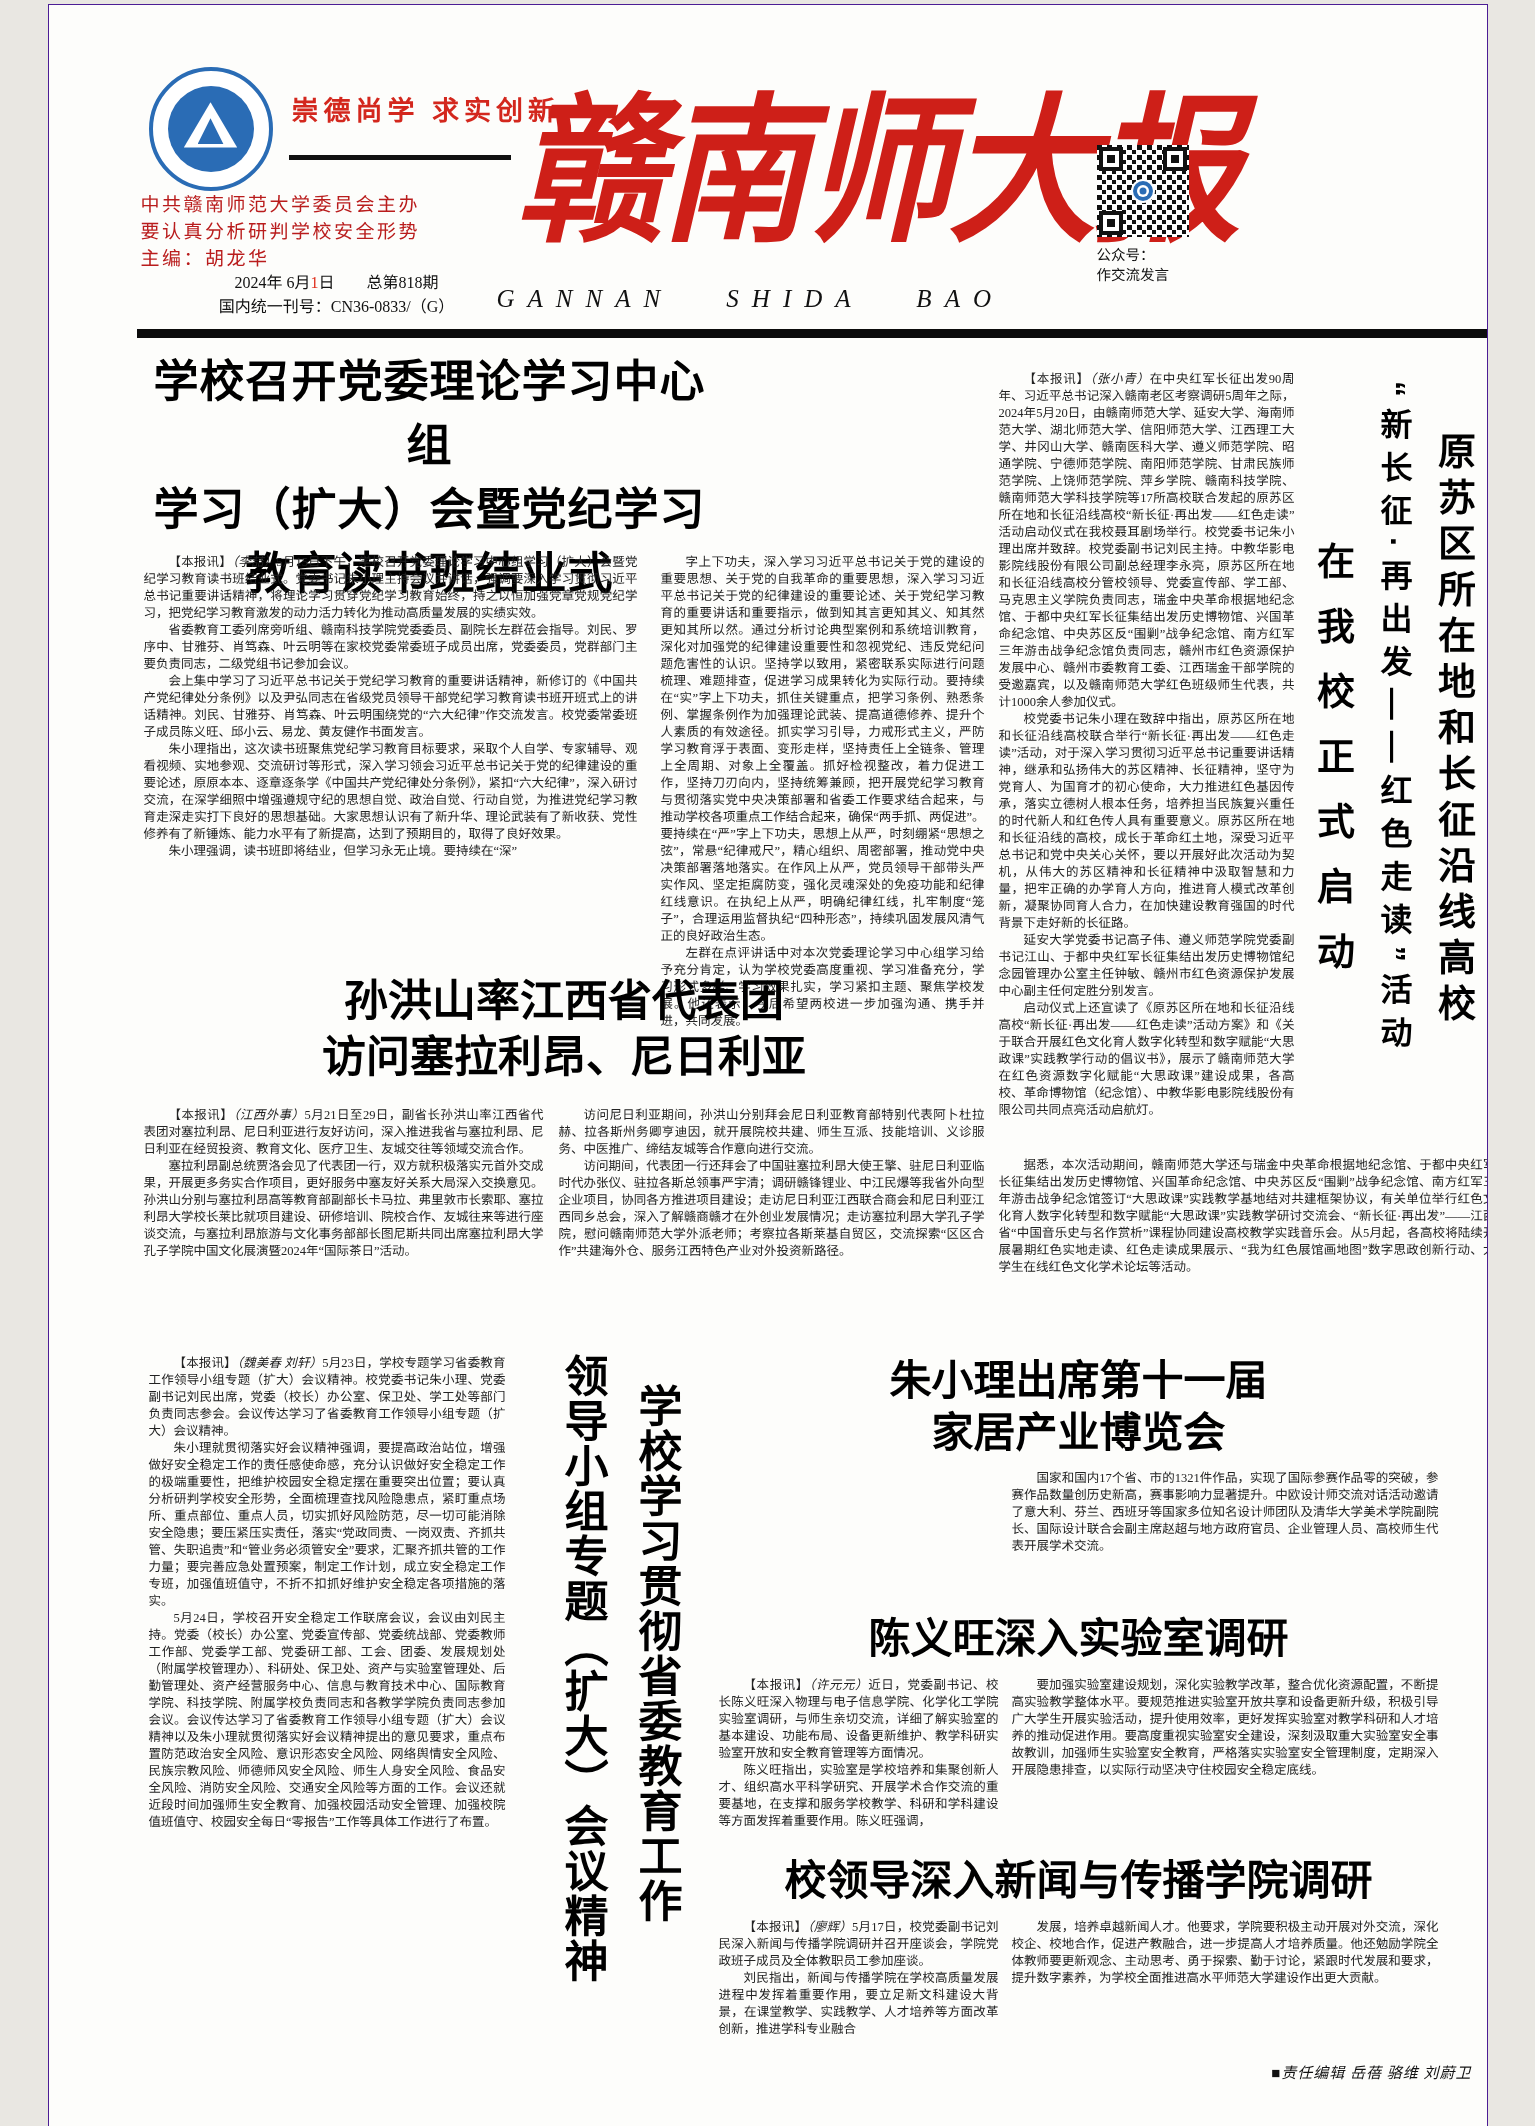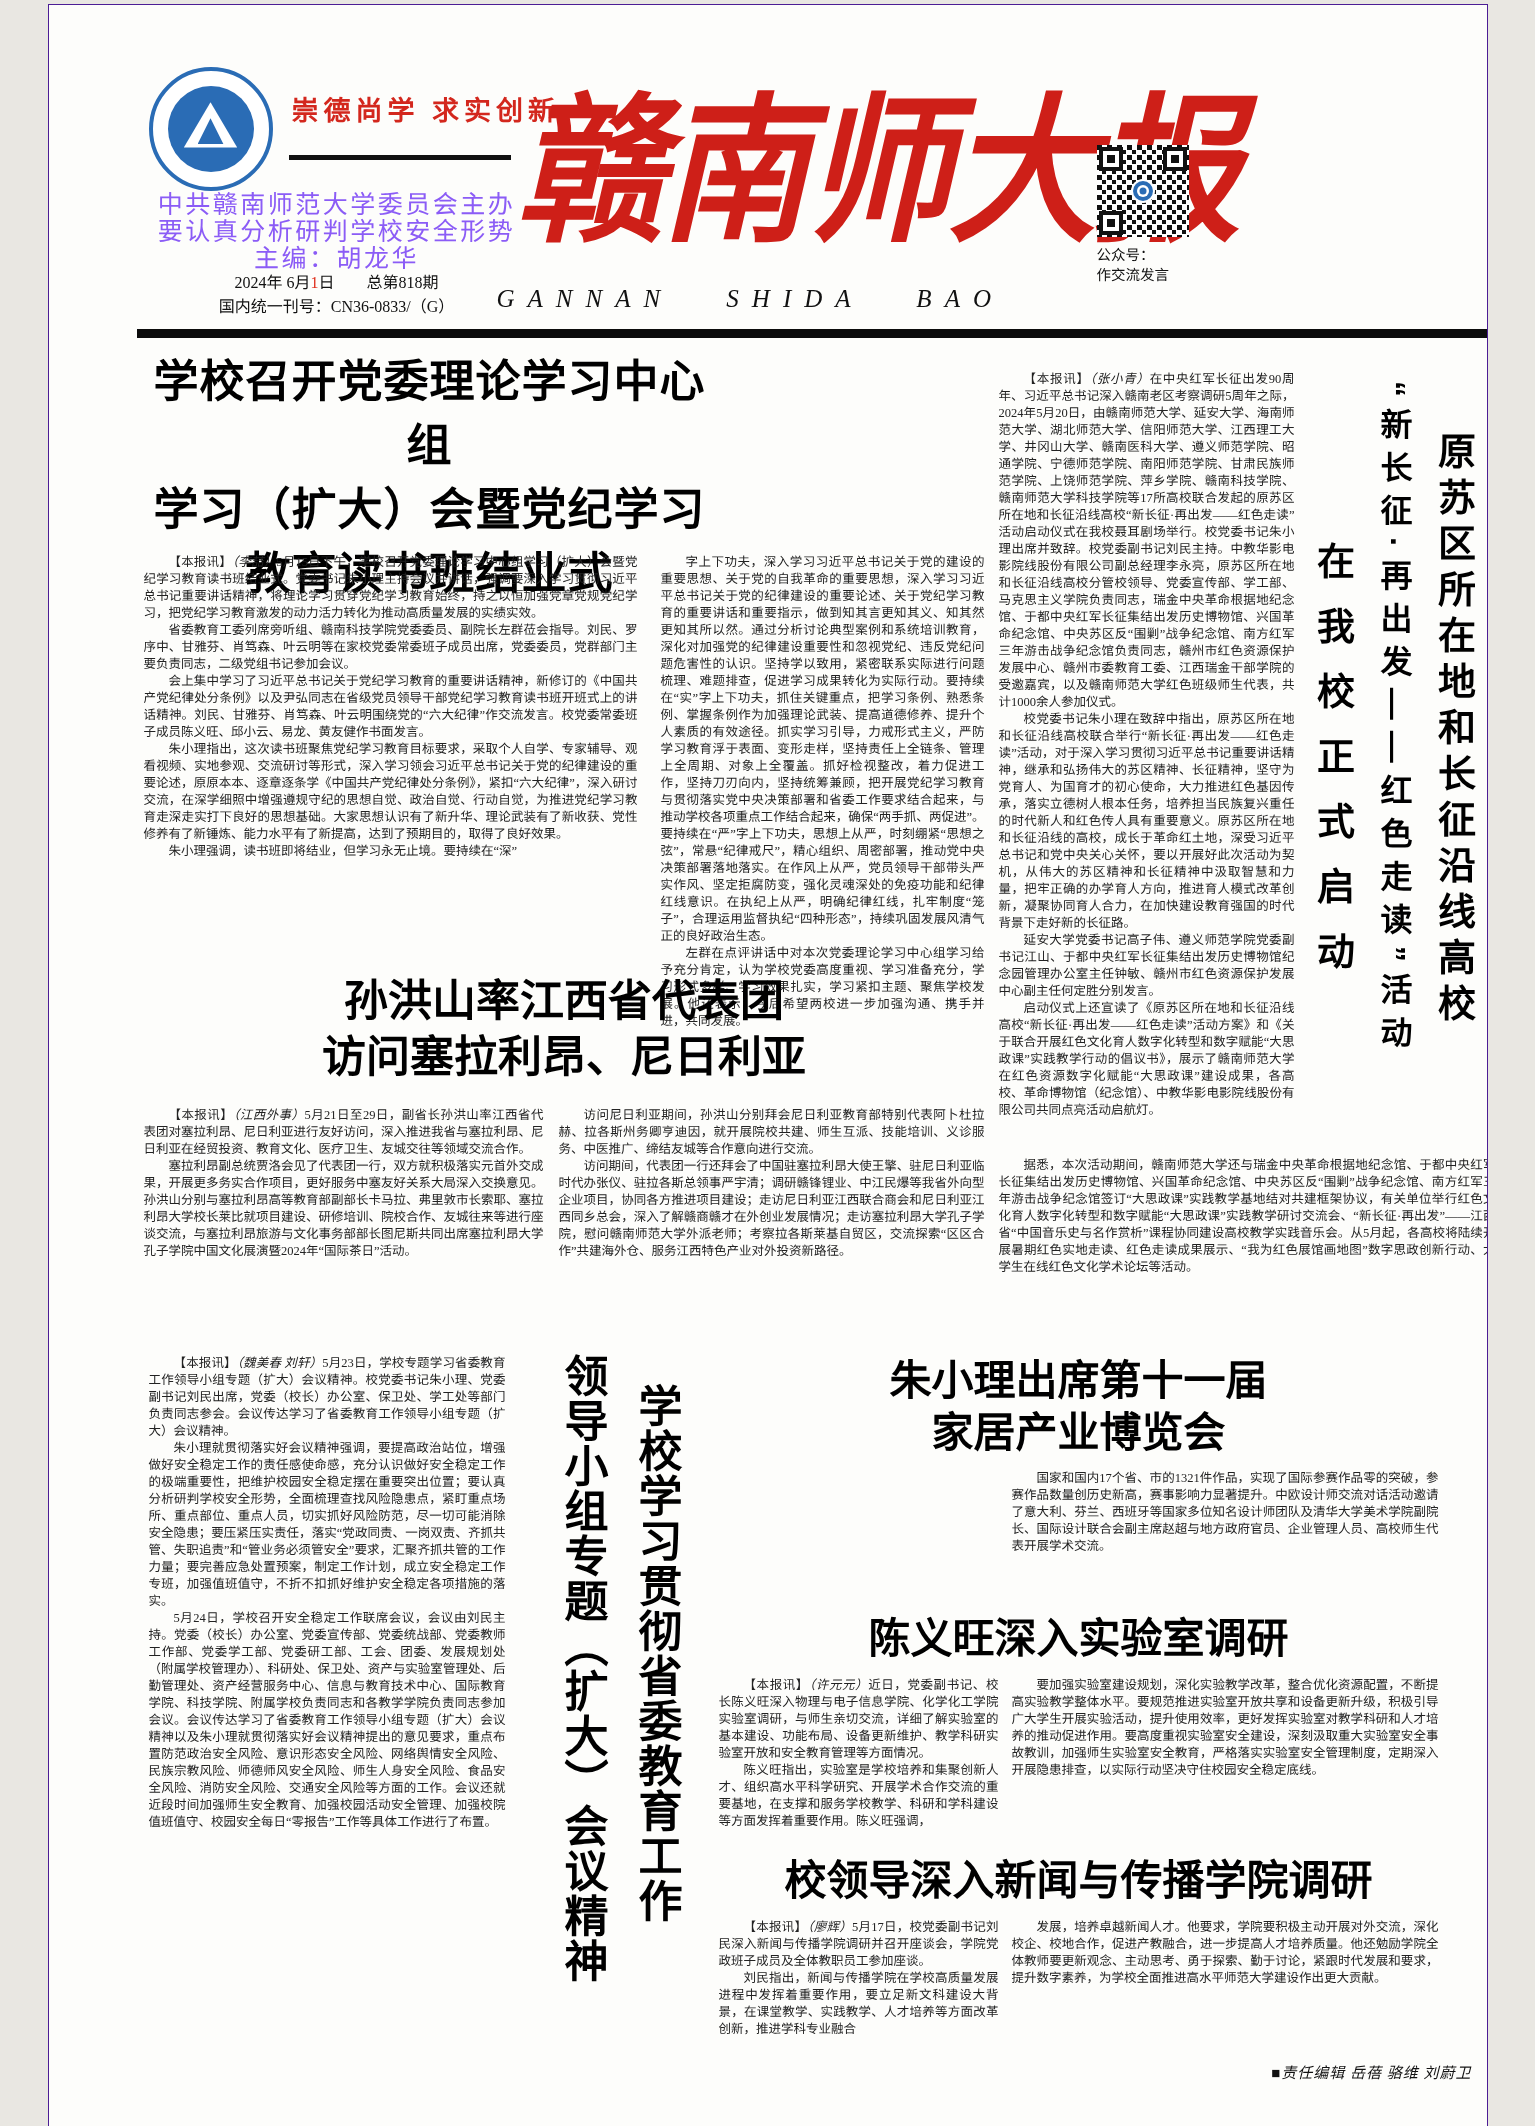--- a/index.html
+++ b/index.html
@@ -11,21 +11,21 @@
   .seal{width:116px;height:116px;border-radius:50%;border:4px solid #2a6cb5;background:#fff;
         display:flex;align-items:center;justify-content:center;}
   .seal-inner{width:86px;height:86px;border-radius:50%;background:#2a6cb5;position:relative;}
   .seal-core{position:absolute;left:50%;top:50%;width:58px;height:58px;transform:translate(-50%,-50%);
         background:#fff;clip-path:polygon(50% 4%,96% 82%,4% 82%);}
   .seal-core:after{content:"";position:absolute;left:50%;top:54%;width:26px;height:26px;transform:translate(-50%,-50%);
         background:#2a6cb5;clip-path:polygon(50% 0,100% 100%,0 100%);}
   .slogan{font-family:"Liberation Sans","DejaVu Sans",sans-serif;font-weight:900;
         font-size:27px;letter-spacing:5px;color:#d3271d;}
   .slogan-rule{background:#111;height:5px;}
-  .org{font-size:25px;letter-spacing:2.5px;line-height:27px;text-align:center;color:#8b5cf6;}
+  .org{font-size:19px;letter-spacing:2.5px;line-height:27px;text-align:left;color:#b91c1c;}
   .dateline{font-size:16px;text-align:center;line-height:24px;color:#111;}
   .red{color:#e0301e;}
   .paper-title{font-family:"DejaVu Serif","Liberation Serif",serif;font-style:italic;font-weight:bold;
         font-size:148px;line-height:1;color:#ce1f18;letter-spacing:-4px;white-space:nowrap;
         transform:scaleY(1.08);}
   .pinyin{font-family:"Liberation Serif",serif;font-size:25px;letter-spacing:13px;word-spacing:34px;color:#111;font-style:italic;}
   .qr-label{font-size:14.5px;line-height:20px;color:#111;}
   .masthead-rule{background:#0c0c0c;}
   
   .headline{font-family:"Liberation Sans","DejaVu Sans",sans-serif;font-weight:900;color:#000;

